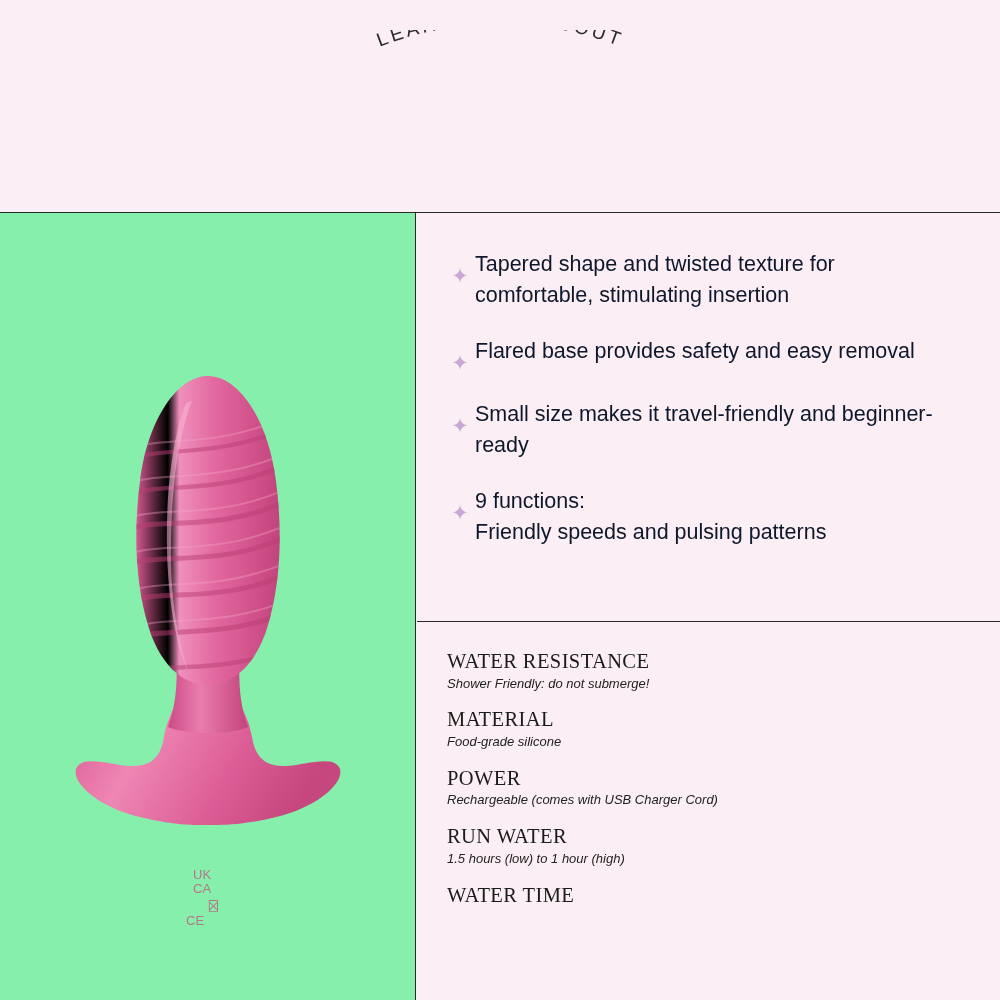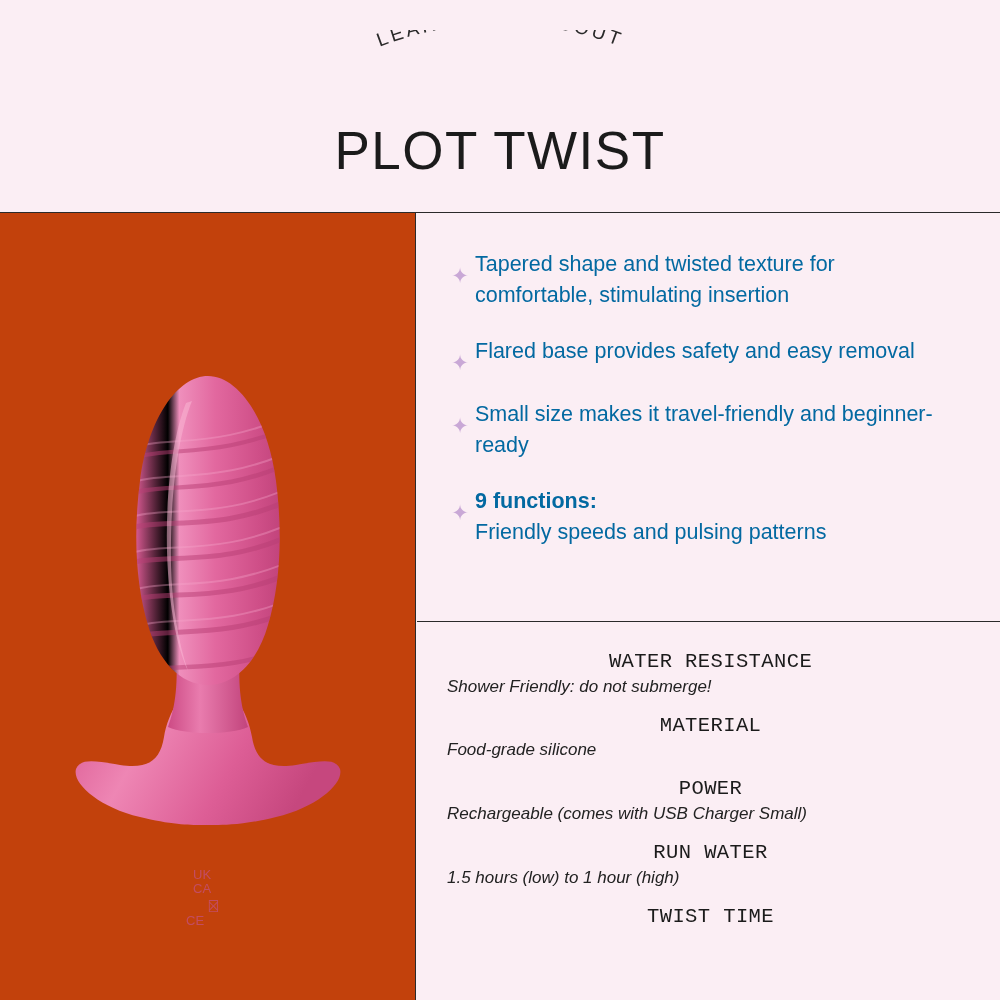--- a/index.html
+++ b/index.html
@@ -62,21 +62,21 @@
     font-family: "Liberation Sans", sans-serif;
   }
 
   
   .product-panel {
     position: absolute;
     left: 0;
     top: 213px;
     width: 416px;
     height: 787px;
-    background: #c2410c;
+    background: #86efac;
     border-right: 1.5px solid #2a2a2a;
     box-sizing: border-box;
     overflow: hidden;
   }
   .product-img {
     position: absolute;
     left: 0;
     top: 0;
     width: 416px;
     height: 787px;
@@ -105,25 +105,25 @@
     color: #c9a8d6;
     font-size: 21px;
     line-height: 1;
     padding-top: 16px;
     text-align: center;
     user-select: none;
   }
   .feature-text {
     font-size: 21.5px;
     line-height: 1.42;
-    color: #0369a1;
+    color: #0f172a;
     max-width: 470px;
   }
   .feature-text .lead {
-    font-weight: bold;
+    font-weight: normal;
     display: block;
   }
 
   
   .specs {
     position: absolute;
     left: 417px;
     top: 622px;
     width: 583px;
     height: 378px;
@@ -131,27 +131,26 @@
     padding: 28px 26px 0 30px;
   }
   .spec {
     margin-bottom: 16px;
   }
   .spec:last-child { margin-bottom: 0; }
   .spec-label {
     font-size: 20.5px;
     letter-spacing: 0.4px;
     color: #1b1b1b;
-    font-family: Liberation Mono, monospace;
+    font-family: Liberation Serif, serif;
     font-stretch: condensed;
     line-height: 1.15;
-    text-align: center;
   }
   .spec-value {
-    font-size: 17px;
+    font-size: 13px;
     font-style: italic;
     color: #222;
     line-height: 1.3;
     margin-top: 2px;
     font-family: "Liberation Sans", sans-serif;
   }
 </style>
 </head>
 <body>
 
@@ -161,21 +160,20 @@
     <div class="arc-wrap">
       <svg width="560" height="80" viewBox="0 0 560 80" aria-hidden="true">
         <defs>
           <path id="arcpath" d="M 60,78 A 330,330 0 0 1 500,78" fill="none"></path>
         </defs>
         <text class="arc-text">
           <textPath href="#arcpath" startOffset="50%" text-anchor="middle">LEARN MORE ABOUT</textPath>
         </text>
       </svg>
     </div>
-    <div class="main-title">PLOT TWIST</div>
   </div>
 
   <div class="product-panel">
     <svg class="product-img" viewBox="0 0 416 787">
       <defs>
         <linearGradient id="bodyGrad" x1="0" y1="0" x2="1" y2="0">
           <stop offset="0%" stop-color="#d4588f"></stop>
           <stop offset="22%" stop-color="#e7७0a6"></stop>
           <stop offset="30%" stop-color="#ef8fbc"></stop>
           <stop offset="55%" stop-color="#e2689f"></stop>
@@ -289,27 +287,27 @@
       <div class="spec-value">Shower Friendly: do not submerge!</div>
     </div>
 
     <div class="spec">
       <div class="spec-label">MATERIAL</div>
       <div class="spec-value">Food-grade silicone</div>
     </div>
 
     <div class="spec">
       <div class="spec-label">POWER</div>
-      <div class="spec-value">Rechargeable (comes with USB Charger Small)</div>
+      <div class="spec-value">Rechargeable (comes with USB Charger Cord)</div>
     </div>
 
     <div class="spec">
       <div class="spec-label">RUN WATER</div>
       <div class="spec-value">1.5 hours (low) to 1 hour (high)</div>
     </div>
 
     <div class="spec">
-      <div class="spec-label">TWIST TIME</div>
+      <div class="spec-label">WATER TIME</div>
     </div>
 
   </div>
 
 </div>
 
 </body></html>

